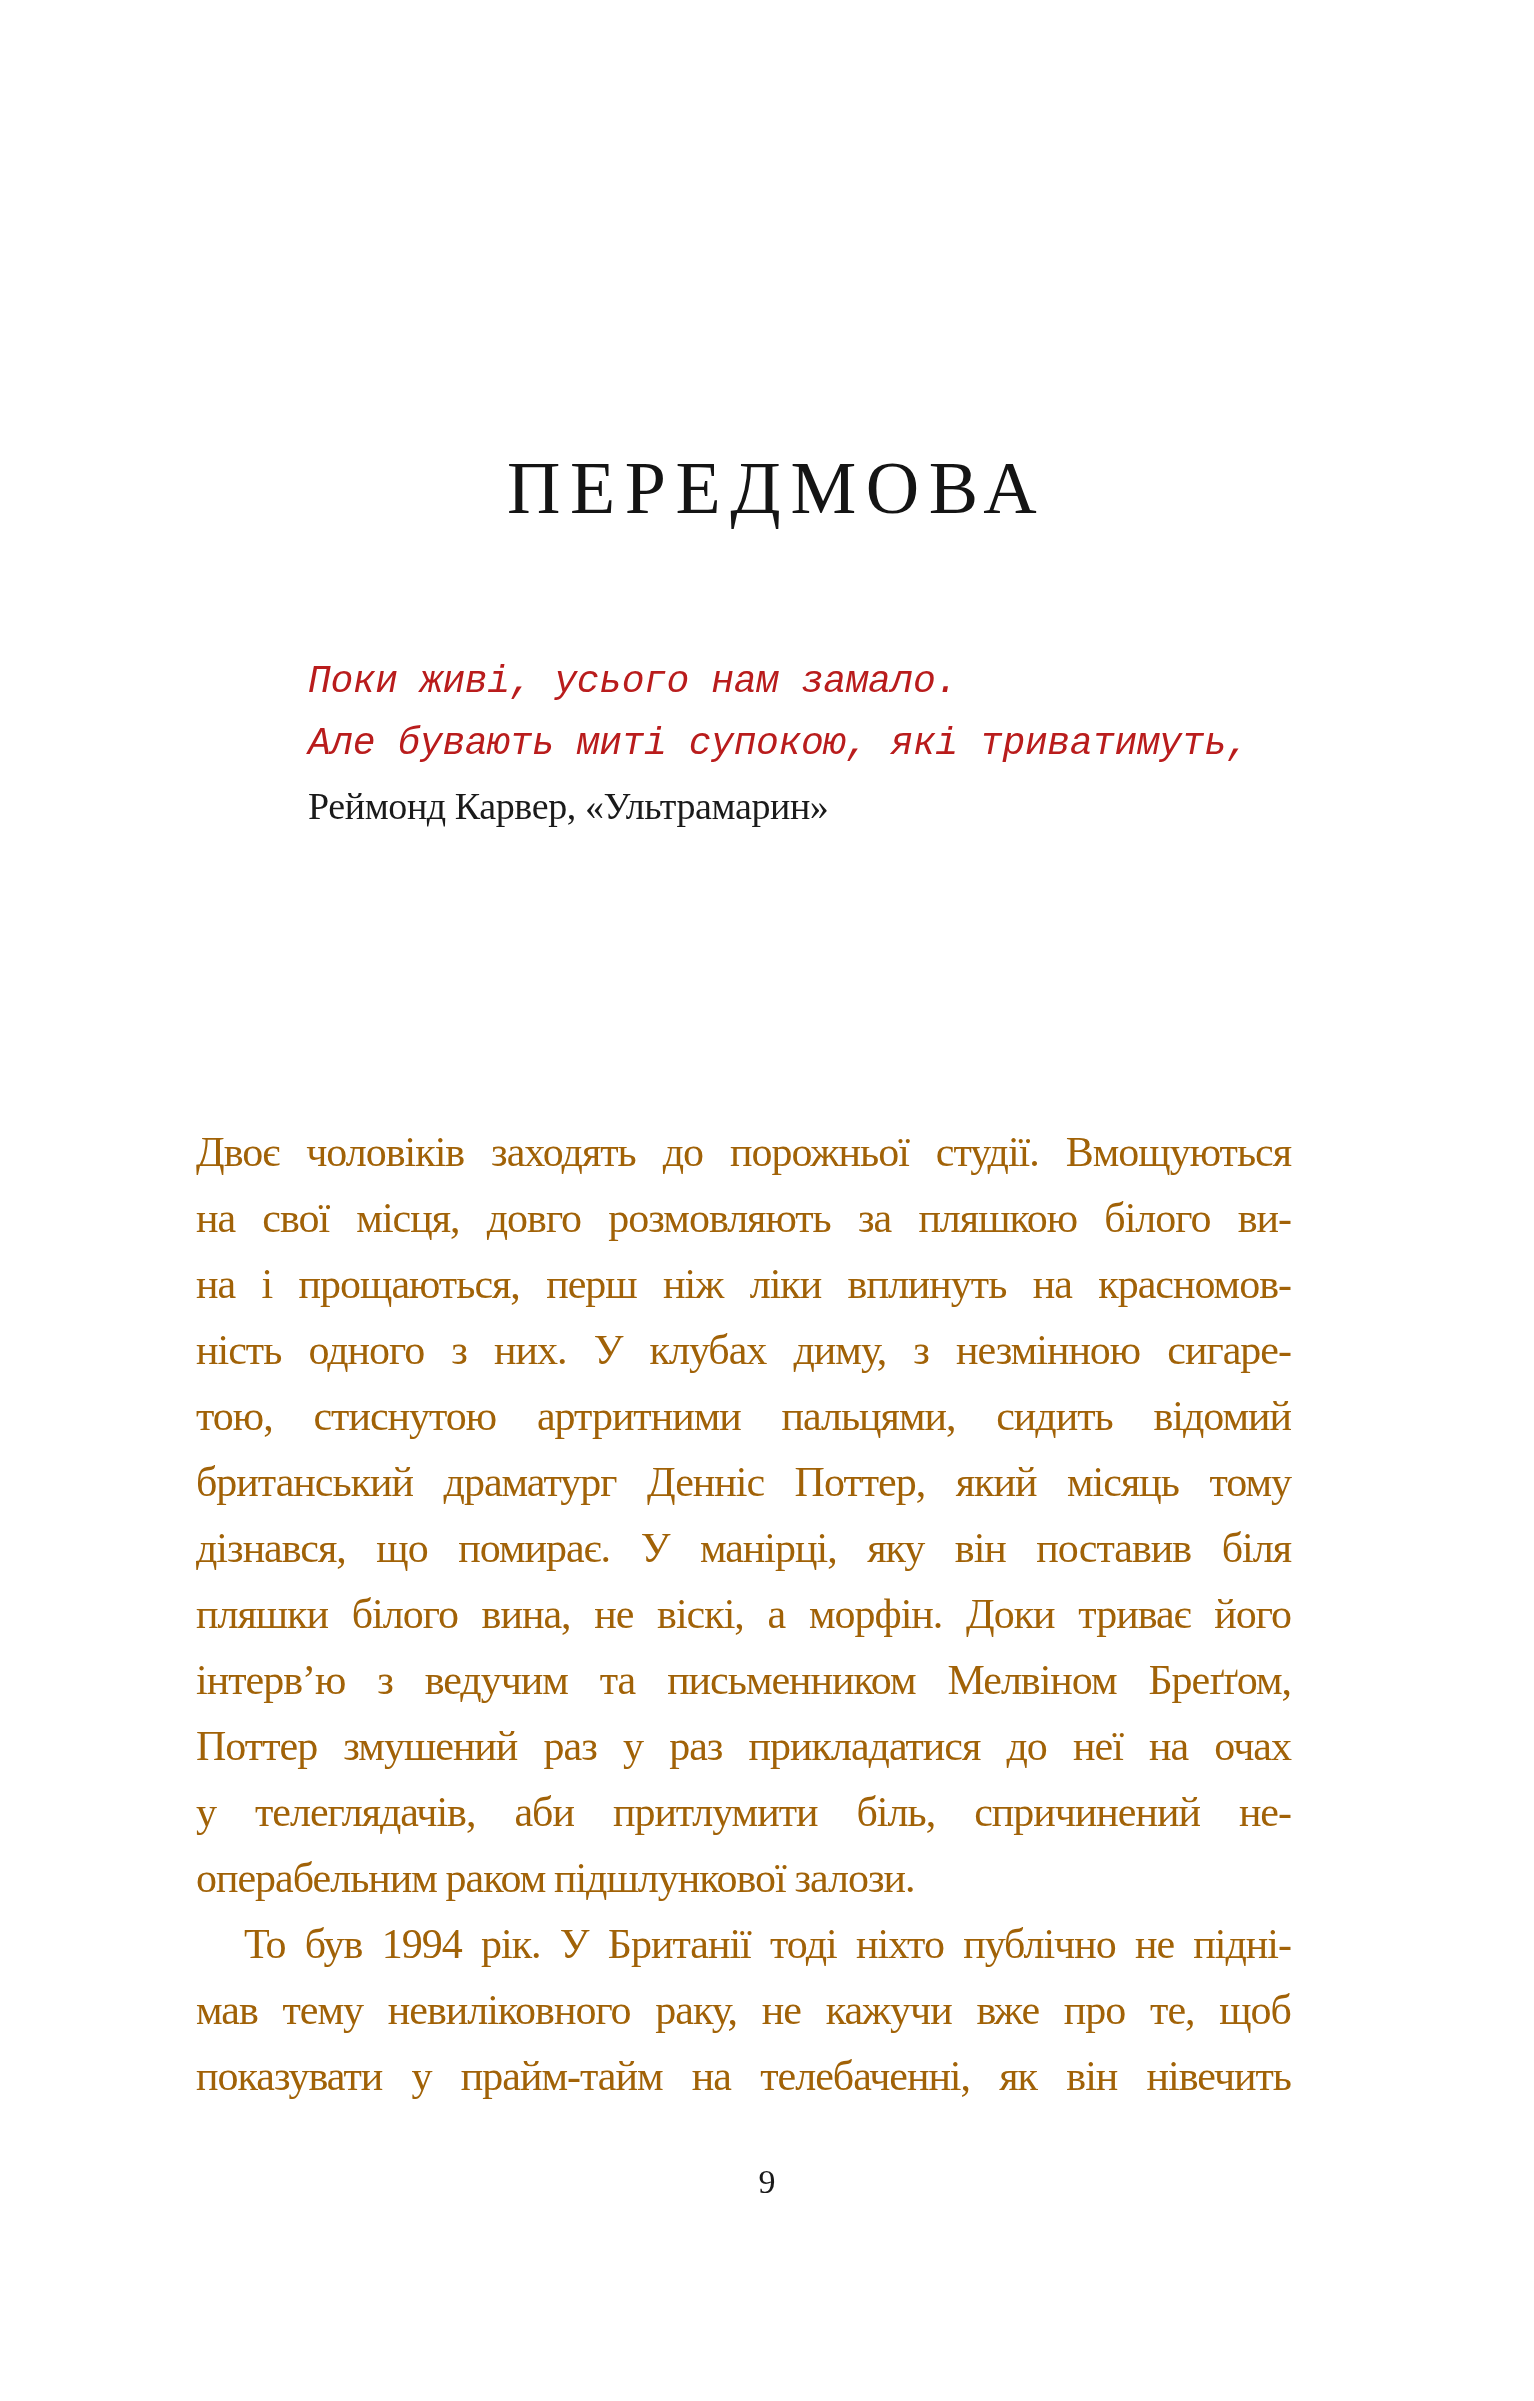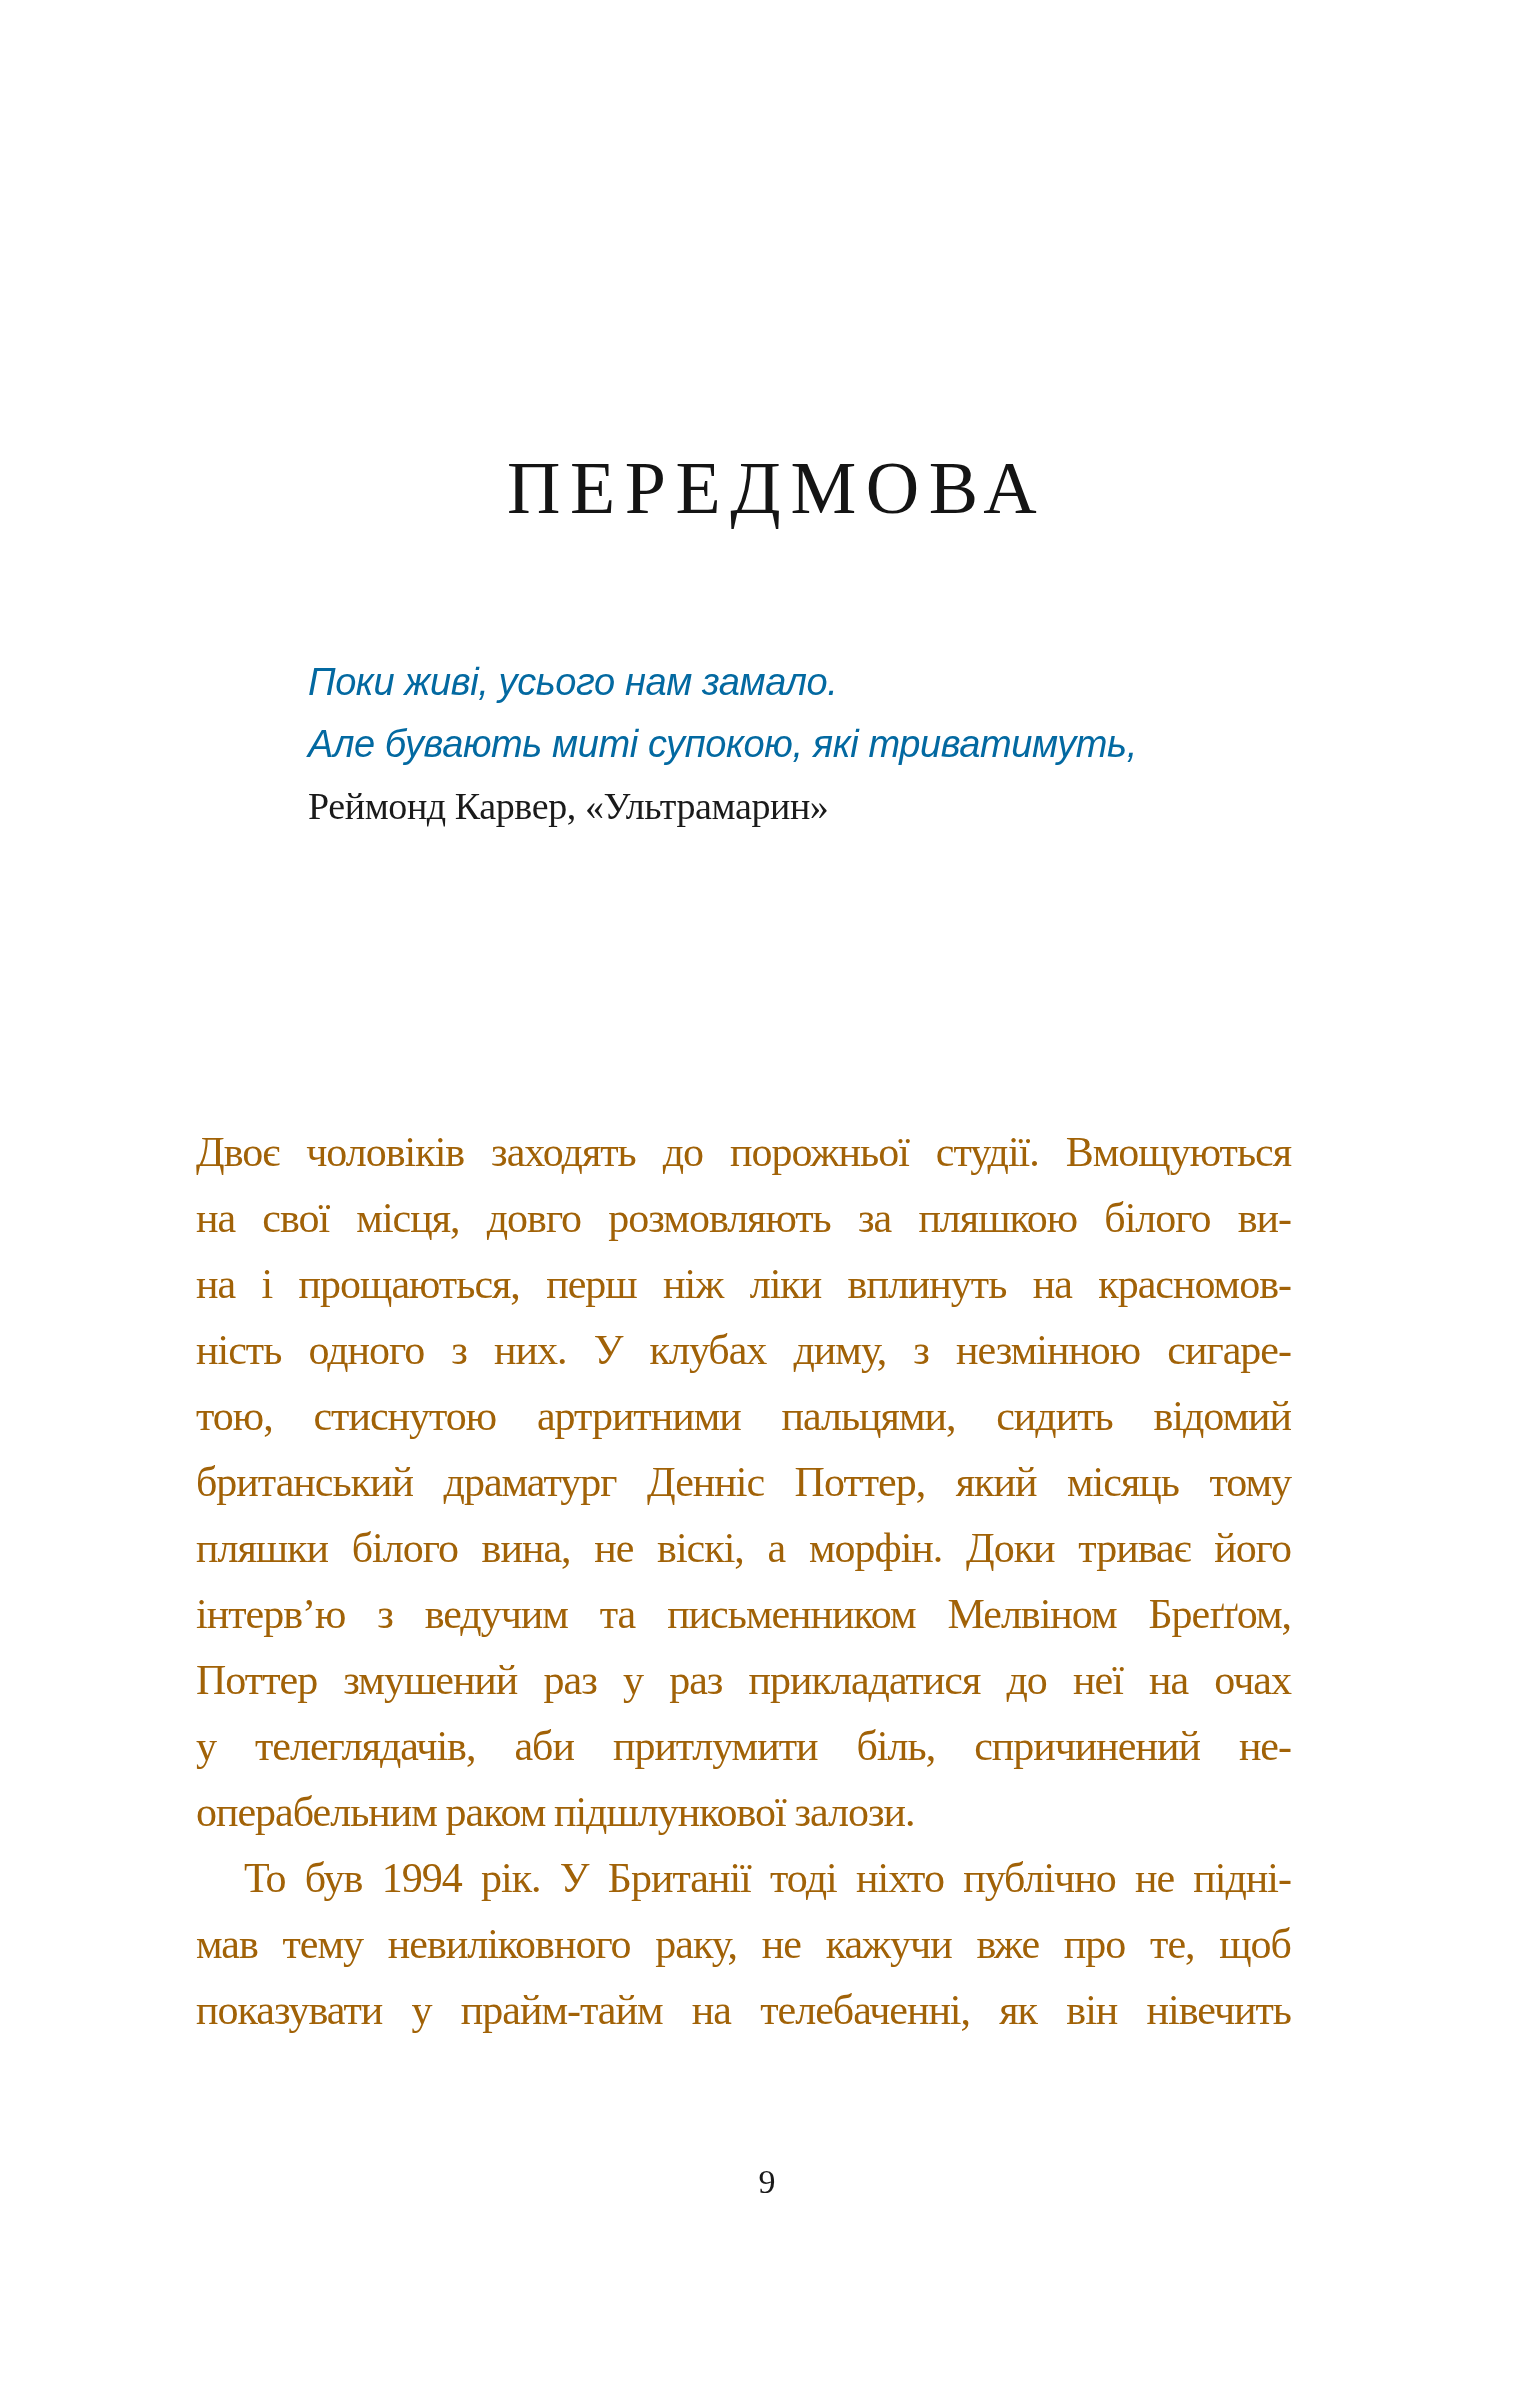--- a/index.html
+++ b/index.html
@@ -40,23 +40,23 @@
     .epigraph {
       position: absolute;
       left: 308px;
       top: 651px;
       width: 927px;
     }
     .epigraph-line {
       font-style: italic;
       font-size: 38px;
       line-height: 62px;
-      color: #0369a1;
+      color: #b91c1c;
       white-space: nowrap;
-      font-family: Liberation Sans, sans-serif;
+      font-family: Liberation Mono, monospace;
       letter-spacing: -0.4px;
     }
     .epigraph-attribution {
       font-style: normal;
       font-size: 38px;
       line-height: 62px;
       text-align: left;
       padding-right: 32px;
       white-space: nowrap;
       color: #1a1a1a;
@@ -114,20 +114,21 @@
   </div>
 
   <div class="body-text">
     <div>
       <span class="text-line">Двоє чоловіків заходять до порожньої студії. Вмощуються</span>
       <span class="text-line">на свої місця, довго розмовляють за пляшкою білого ви-</span>
       <span class="text-line">на і прощаються, перш ніж ліки вплинуть на красномов-</span>
       <span class="text-line">ність одного з них. У клубах диму, з незмінною сигаре-</span>
       <span class="text-line">тою, стиснутою артритними пальцями, сидить відомий</span>
       <span class="text-line">британський драматург Денніс Поттер, який місяць тому</span>
+      <span class="text-line">дізнався, що помирає. У манірці, яку він поставив біля</span>
       <span class="text-line">пляшки білого вина, не віскі, а морфін. Доки триває його</span>
       <span class="text-line">інтерв’ю з ведучим та письменником Мелвіном Бреґґом,</span>
       <span class="text-line">Поттер змушений раз у раз прикладатися до неї на очах</span>
       <span class="text-line">у телеглядачів, аби притлумити біль, спричинений не-</span>
       <span class="text-line last">операбельним раком підшлункової залози.</span>
     </div>
     <div>
       <span class="text-line indent">То був 1994 рік. У Британії тоді ніхто публічно не підні-</span>
       <span class="text-line">мав тему невиліковного раку, не кажучи вже про те, щоб</span>
       <span class="text-line">показувати у прайм-тайм на телебаченні, як він нівечить</span>

